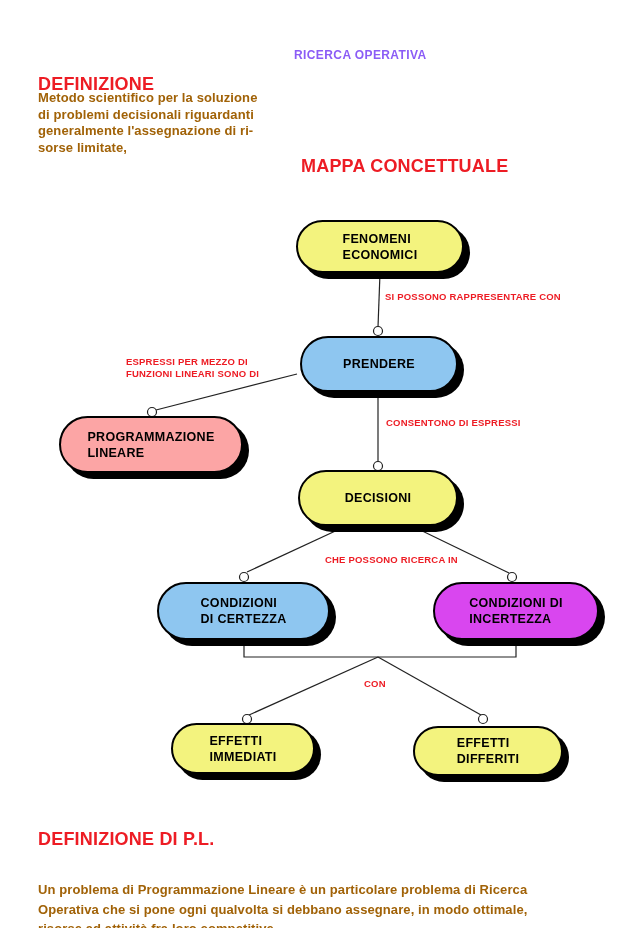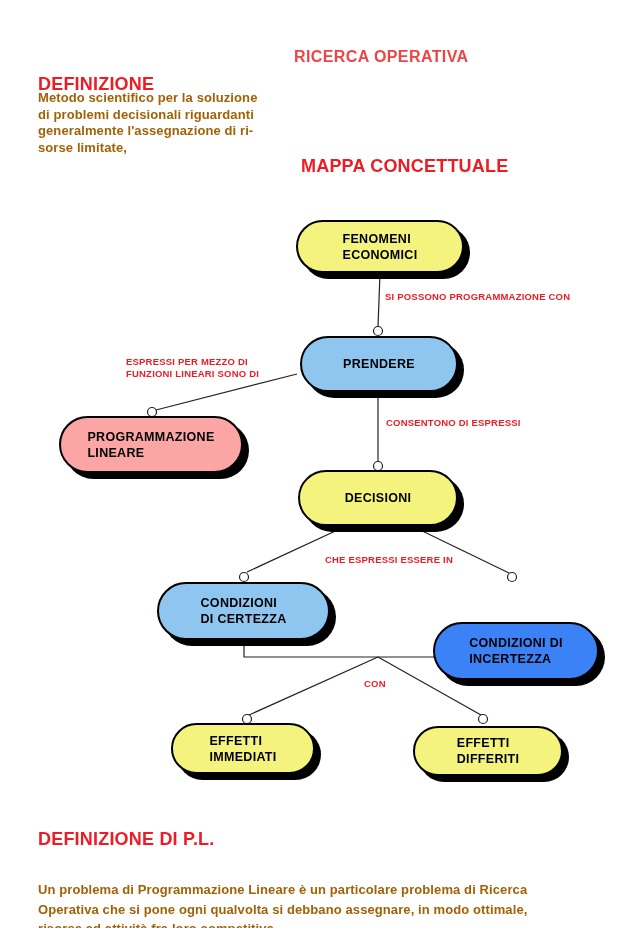--- a/index.html
+++ b/index.html
@@ -11,21 +11,21 @@
     font-family:"Liberation Sans","DejaVu Sans",sans-serif;
     overflow:hidden;
   }
   .abs{position:absolute;}
   svg.connectors{position:absolute;left:0;top:0;width:636px;height:928px;}
   svg.connectors line, svg.connectors polyline{stroke:#222;stroke-width:1.2;fill:none;}
   svg.connectors circle{fill:#ffffff;stroke:#222;stroke-width:1.2;}
 
   .page-title{
     left:294px;top:48px;
-    color:#ef4444;font-size:16px;font-weight:bold;letter-spacing:.4px;
+    color:#8b5cf6;font-size:12px;font-weight:bold;letter-spacing:.4px;
     white-space:nowrap;
   }
   .red-heading{
     color:#ED1C24;font-size:18px;font-weight:bold;letter-spacing:.2px;
     white-space:nowrap;
   }
   .def-heading{left:38px;top:74px;}
   .map-label{left:301px;top:156px;}
   .footer-heading{left:38px;top:829px;}
   .body-text{
@@ -108,32 +108,32 @@
   <div class="abs red-heading map-label">MAPPA CONCETTUALE</div>
 
   <div class="node n-fenomeni" style="background-color: rgb(243, 243, 126);">FENOMENI
 ECONOMICI</div>
   <div class="node n-modelli" style="background-color: rgb(142, 198, 240);">PRENDERE</div>
   <div class="node n-prog" style="background-color: #fca5a5;">PROGRAMMAZIONE
 LINEARE</div>
   <div class="node n-decisioni" style="background-color: rgb(243, 243, 126);">DECISIONI</div>
   <div class="node n-certezza" style="background-color: rgb(142, 198, 240);">CONDIZIONI
 DI CERTEZZA</div>
-  <div class="node n-incertezza" style="background-color: #3b82f6; margin-top: 40px;">CONDIZIONI DI
+  <div class="node n-incertezza" style="background-color: #d946ef;">CONDIZIONI DI
 INCERTEZZA</div>
   <div class="node n-immediati" style="background-color: rgb(243, 243, 126);">EFFETTI
 IMMEDIATI</div>
   <div class="node n-differiti" style="background-color: rgb(243, 243, 126);">EFFETTI
 DIFFERITI</div>
 
-  <div class="edge-label l-rappresentare">SI POSSONO PROGRAMMAZIONE CON</div>
+  <div class="edge-label l-rappresentare">SI POSSONO RAPPRESENTARE CON</div>
   <div class="edge-label l-espressi">ESPRESSI PER MEZZO DI
 FUNZIONI LINEARI SONO DI</div>
   <div class="edge-label l-consentono">CONSENTONO DI ESPRESSI</div>
-  <div class="edge-label l-chepossono">CHE ESPRESSI ESSERE IN</div>
+  <div class="edge-label l-chepossono">CHE POSSONO RICERCA IN</div>
   <div class="edge-label l-con">CON</div>
 
   <div class="abs red-heading footer-heading">DEFINIZIONE DI P.L.</div>
   <div class="abs body-text footer-body">Un problema di Programmazione Lineare è un particolare problema di Ricerca
 Operativa che si pone ogni qualvolta si debbano assegnare, in modo ottimale,
 risorse ad attività fra loro competitive.</div>
 
 </div>
 
 </body></html>

